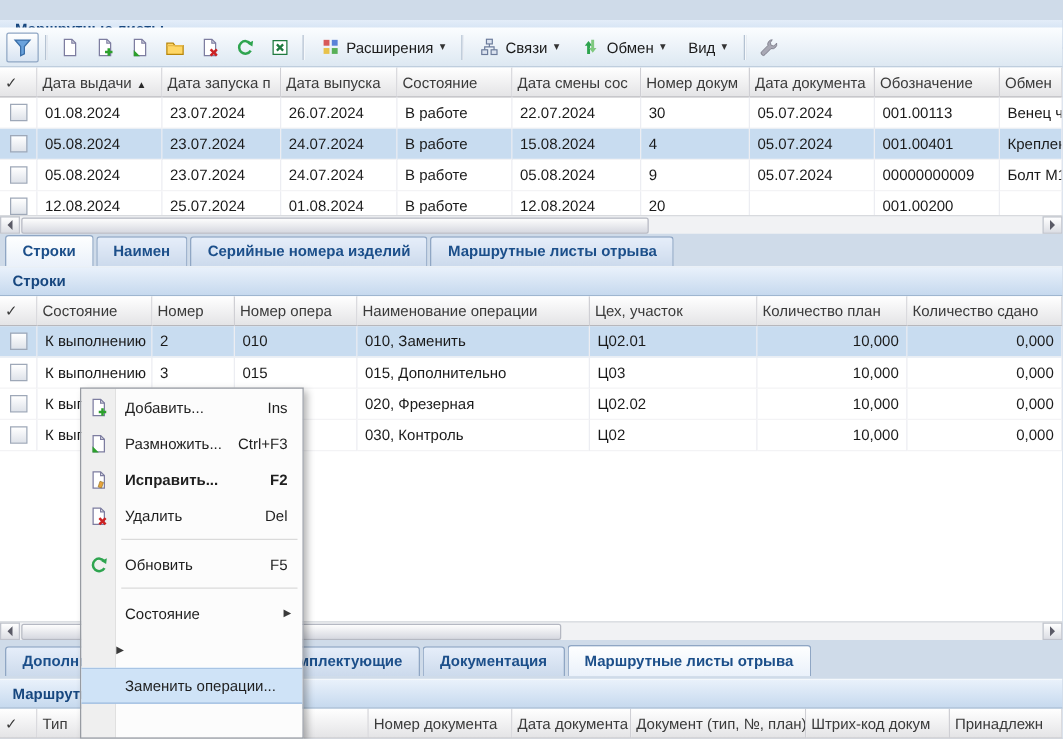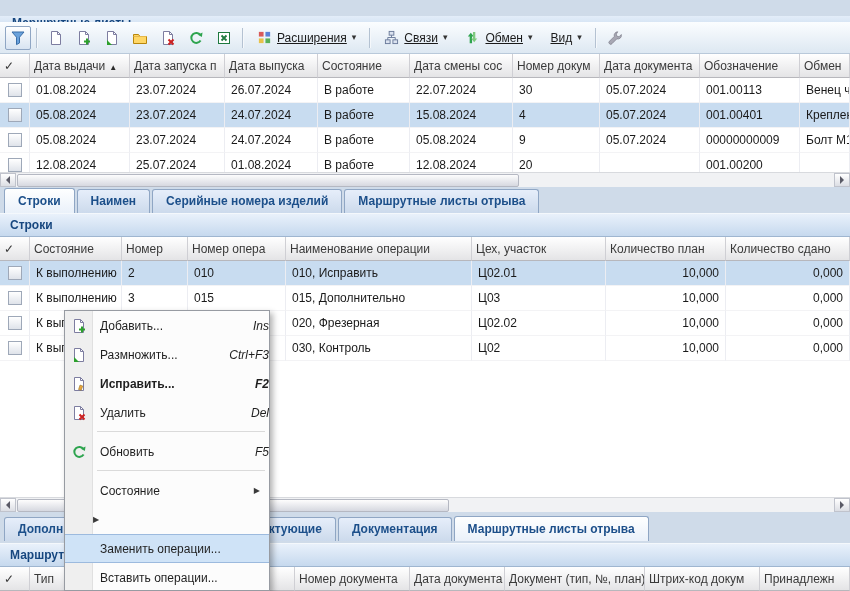--- a/index.html
+++ b/index.html
@@ -11,21 +11,21 @@
   .titlebar span{padding-left:12px;font-size:12px;font-weight:bold;color:#17477f;}
   .secbar{position:absolute;left:0;right:0;height:24px;background:linear-gradient(#e9f1fb,#c6d9ee);border-top:1px solid #f4f8fc;border-bottom:1px solid #9fb6d0;display:flex;align-items:center;box-sizing:border-box;}
   .secbar span{padding-left:10px;font-size:12px;font-weight:bold;color:#17477f;}
 
   
   .toolbar{position:absolute;left:0;top:22px;right:0;height:32px;background:linear-gradient(#fbfdff,#dde8f2);border-bottom:1px solid #b9c9da;display:flex;align-items:center;padding-left:4px;box-sizing:border-box;}
   .tbtn{width:26px;height:24px;border:1px solid transparent;background:transparent;display:flex;align-items:center;justify-content:center;padding:0;margin:0 1px;border-radius:2px;}
   .tbtn.framed{border:1px solid #8fa6c4;background:linear-gradient(#ffffff,#d8e4f2);}
   .tsep{width:1px;height:20px;background:#b4c2d2;border-right:1px solid #f5f8fb;margin:0 4px;}
   .ddl{display:flex;align-items:center;gap:5px;padding:3px 8px;margin:0 1px;border-radius:2px;}
-  .ddl-label{font-size:12px;color:#1b1b1b;white-space:nowrap;text-decoration:underline;}
+  .ddl-label{font-size:12px;color:#1b1b1b;white-space:nowrap;}
   .dd{font-size:9px;color:#333;line-height:1;}
 
   
   .gridwrap{position:absolute;left:0;right:0;background:#fff;overflow:hidden;}
   table.grid{border-collapse:separate;border-spacing:0;table-layout:fixed;width:850px;font-size:12px;color:#1a1a1a;}
   table.grid th{background:linear-gradient(#ffffff,#e4e4e6);border-right:1px solid #cfcfd4;border-bottom:1px solid #b7b7bc;font-weight:normal;color:#3a3a3a;text-align:left;padding:4px 4px 3px;height:16px;white-space:nowrap;overflow:hidden;box-sizing:content-box;}
   table.grid td{padding:0 6px;height:25px;border-bottom:1px solid #f3f3f5;border-right:1px solid #ecedf2;white-space:nowrap;overflow:hidden;box-sizing:border-box;}
   .chkcell{text-align:center;}
   th.chkcell{padding:4px 0 3px;}
   .cb{width:12px;height:12px;border:1px solid #9ea8b8;background:linear-gradient(#ffffff,#dfe3ea);margin:0 auto;}
@@ -42,25 +42,25 @@
   .sthumb{position:absolute;top:1px;height:11px;background:linear-gradient(#fdfdfd,#d6d8e0);border:1px solid #b5b8c2;border-radius:2px;}
   .tri-l{width:0;height:0;border-top:4px solid transparent;border-bottom:4px solid transparent;border-right:4px solid #5a5a66;}
   .tri-r{width:0;height:0;border-top:4px solid transparent;border-bottom:4px solid transparent;border-left:4px solid #5a5a66;}
 
   
   .tabs{position:absolute;left:0;right:0;display:flex;align-items:flex-end;padding-left:4px;gap:2px;}
   .tab{padding:4px 13px 5px;background:linear-gradient(#e6eefa,#ccdaec);border:1px solid #8fa6c4;border-bottom:none;border-radius:3px 3px 0 0;font-size:12px;font-weight:bold;color:#1c4f8a;white-space:nowrap;}
   .tab.active{background:linear-gradient(#feffff,#eaf1fa);padding-top:5px;}
 
   
-  .cmenu{position:absolute;left:64px;top:310px;width:206px;height:281px;background:linear-gradient(90deg,#efefef 0,#efefef 27px,#e0e0e0 27px,#e0e0e0 28px,#fcfcfc 28px);border:1px solid #979ba2;box-shadow:3px 3px 6px rgba(0,0,0,.3);z-index:20;box-sizing:border-box;overflow:hidden;font-size:12px;color:#1f1f1f;}
+  .cmenu{position:absolute;left:64px;top:310px;width:179px;height:281px;background:linear-gradient(90deg,#efefef 0,#efefef 27px,#e0e0e0 27px,#e0e0e0 28px,#fcfcfc 28px);border:1px solid #979ba2;box-shadow:3px 3px 6px rgba(0,0,0,.3);z-index:20;box-sizing:border-box;overflow:hidden;font-size:12px;color:#1f1f1f;}
   .mi{height:29px;display:flex;align-items:center;}
   .mi .ic{width:28px;display:flex;align-items:center;justify-content:center;flex:none;}
   .mi .lbl{flex:1;padding-left:7px;white-space:nowrap;overflow:hidden;}
-  .mi .sc{font-style:italic;}
+  .mi .sc{padding-right:12px;}
   .mi .sub{padding-right:9px;font-size:8px;color:#3a3a3a;}
   .mi.bold .lbl,.mi.bold .sc{font-weight:bold;}
   .mi.hl{background:#cfe3f7;box-shadow:inset 0 1px 0 #9cbade, inset 0 -1px 0 #9cbade;}
   .msep{height:10px;position:relative;}
   .msep::after{content:"";position:absolute;left:32px;right:4px;top:4px;border-top:1px solid #dadada;}
 </style>
 </head>
 <body>
 
 <div class="app">
@@ -300,21 +300,21 @@
         </tr>
       </thead>
       <tbody>
         <tr class="rsel">
           <td class="chkcell">
               <div class="cb"></div>
             </td>
           <td>К выполнению</td>
           <td>2</td>
           <td>010</td>
-          <td>010, Исправить</td>
+          <td>010, Заменить</td>
           <td>Ц02.01</td>
           <td class="num">10,000</td>
           <td class="num">0,000</td>
         </tr>
         <tr>
           <td class="chkcell">
               <div class="cb"></div>
             </td>
           <td>К выполнению</td>
           <td>3</td>
@@ -463,19 +463,15 @@
       <span class="sub">▶</span>
     </div>
     <div class="mi">
       <span class="ic"></span>
       <span class="sub">▶</span>
     </div>
     <div class="mi hl">
       <span class="ic"></span>
       <span class="lbl">Заменить операции...</span>
     </div>
-    <div class="mi">
-      <span class="ic"></span>
-      <span class="lbl">Вставить операции...</span>
-    </div>
   </div>
 
 </div>
 
 </body></html>

